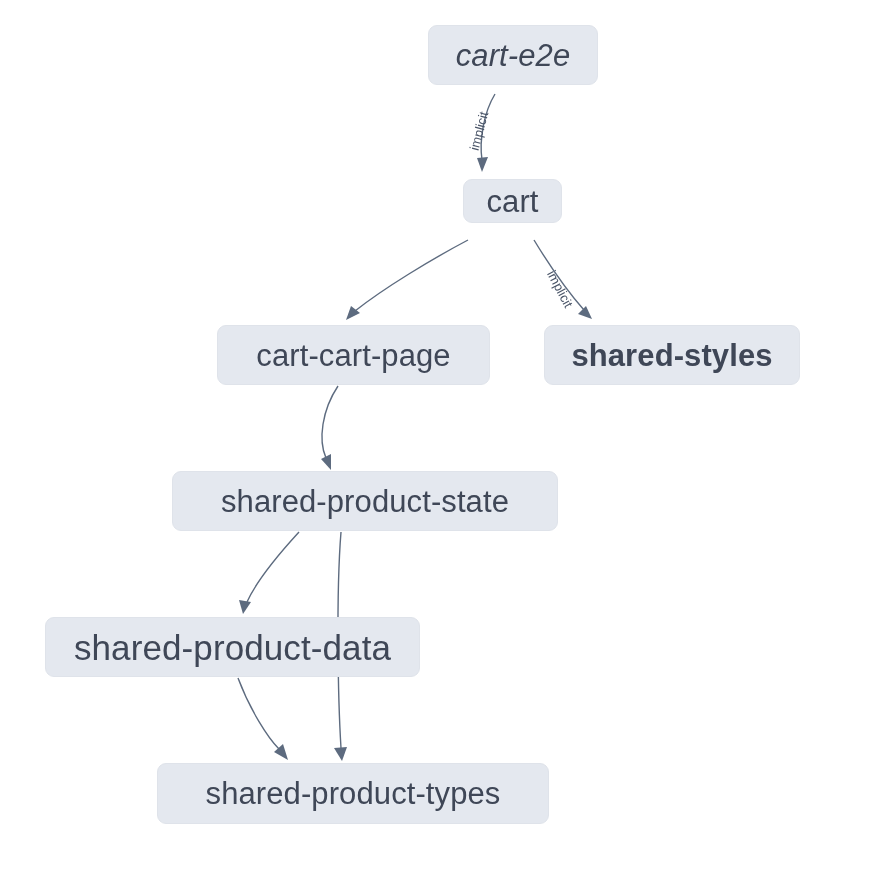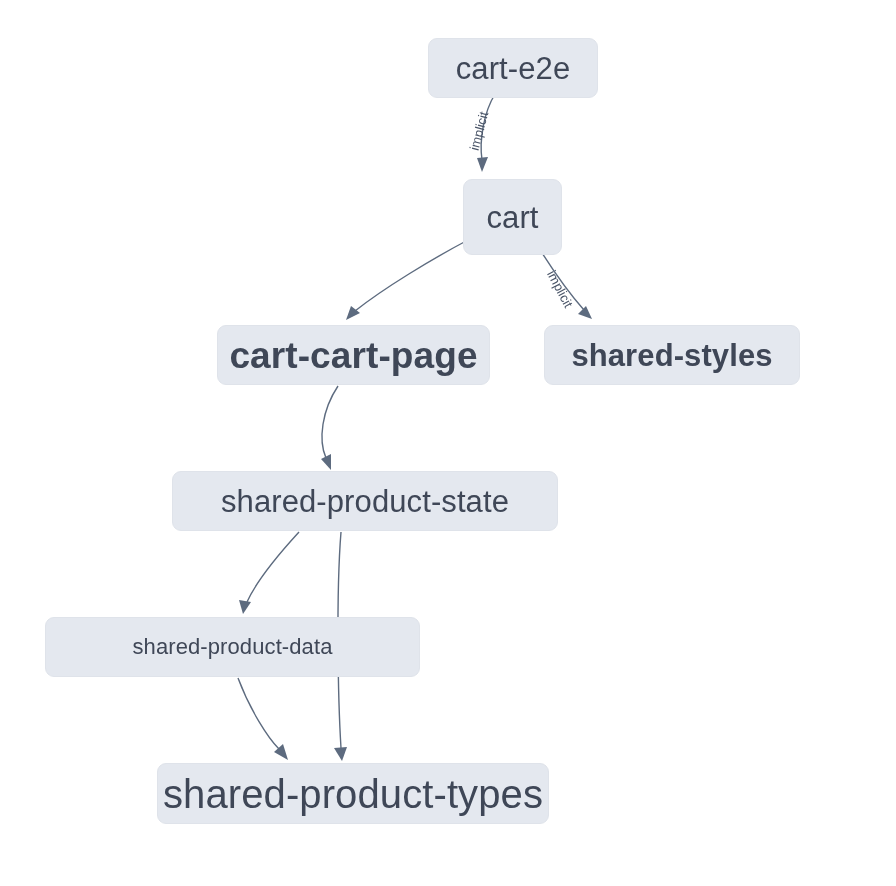--- a/index.html
+++ b/index.html
@@ -96,40 +96,40 @@
         <path class="edge-path" d="M 341,532 C 336,594 338,700 341,748" stroke="#5d6b7f"></path>
         <path class="edge-arrow" d="M 342,761 L 334,748 L 347,747 Z" fill="#5d6b7f"></path>
       </g>
       <g>
         <path class="edge-path" d="M 238,678 C 250,710 268,738 279,749" stroke="#5d6b7f"></path>
         <path class="edge-arrow" d="M 288,760 L 274,752 L 283,744 Z" fill="#5d6b7f"></path>
       </g>
     </svg>
 
   <div id="node-layer">
-      <div class="node" style="left: 428px; top: 38px; width: 170px; height: 60px; background: rgb(228, 232, 239); border-color: rgb(223, 227, 234); color: rgb(63, 71, 87);">
+      <div class="node" style="left: 428px; top: 25px; width: 170px; height: 60px; background: rgb(228, 232, 239); border-color: rgb(223, 227, 234); color: rgb(63, 71, 87); font-style: italic;">
         <span class="node-label" style="font-size: 31px;">cart-e2e</span>
       </div>
-      <div class="node" style="left: 463px; top: 179px; width: 99px; height: 76px; background: rgb(228, 232, 239); border-color: rgb(223, 227, 234); color: rgb(63, 71, 87);">
+      <div class="node" style="left: 463px; top: 179px; width: 99px; height: 44px; background: rgb(228, 232, 239); border-color: rgb(223, 227, 234); color: rgb(63, 71, 87);">
         <span class="node-label" style="font-size: 31px;">cart</span>
       </div>
       <div class="node" style="left: 217px; top: 325px; width: 273px; height: 60px; background: rgb(228, 232, 239); border-color: rgb(223, 227, 234); color: rgb(63, 71, 87);">
-        <span class="node-label" style="font-size: 37px; font-weight: bold;">cart-cart-page</span>
+        <span class="node-label" style="font-size: 31px;">cart-cart-page</span>
       </div>
       <div class="node" style="left: 544px; top: 325px; width: 256px; height: 60px; background: rgb(228, 232, 239); border-color: rgb(223, 227, 234); color: rgb(63, 71, 87); font-weight: bold;">
         <span class="node-label" style="font-size: 31px;">shared-styles</span>
       </div>
       <div class="node" style="left: 172px; top: 471px; width: 386px; height: 60px; background: rgb(228, 232, 239); border-color: rgb(223, 227, 234); color: rgb(63, 71, 87);">
         <span class="node-label" style="font-size: 31px;">shared-product-state</span>
       </div>
       <div class="node" style="left: 45px; top: 617px; width: 375px; height: 60px; background: rgb(228, 232, 239); border-color: rgb(223, 227, 234); color: rgb(63, 71, 87);">
-        <span class="node-label" style="font-size: 22px;">shared-product-data</span>
+        <span class="node-label" style="font-size: 35px;">shared-product-data</span>
       </div>
       <div class="node" style="left: 157px; top: 763px; width: 392px; height: 61px; background: rgb(228, 232, 239); border-color: rgb(223, 227, 234); color: rgb(63, 71, 87);">
-        <span class="node-label" style="font-size: 40px;">shared-product-types</span>
+        <span class="node-label" style="font-size: 31px;">shared-product-types</span>
       </div>
     </div>
   <div id="edge-label-layer">
       <div class="edge-label" style="color: rgb(74, 85, 104); left: 479px; top: 131px; transform: translate(-50%, -50%) rotate(-75deg);">implicit</div>
       <div class="edge-label" style="color: rgb(74, 85, 104); left: 560px; top: 289px; transform: translate(-50%, -50%) rotate(62deg);">implicit</div>
     </div>
 
 </div>
 
 </body></html>

